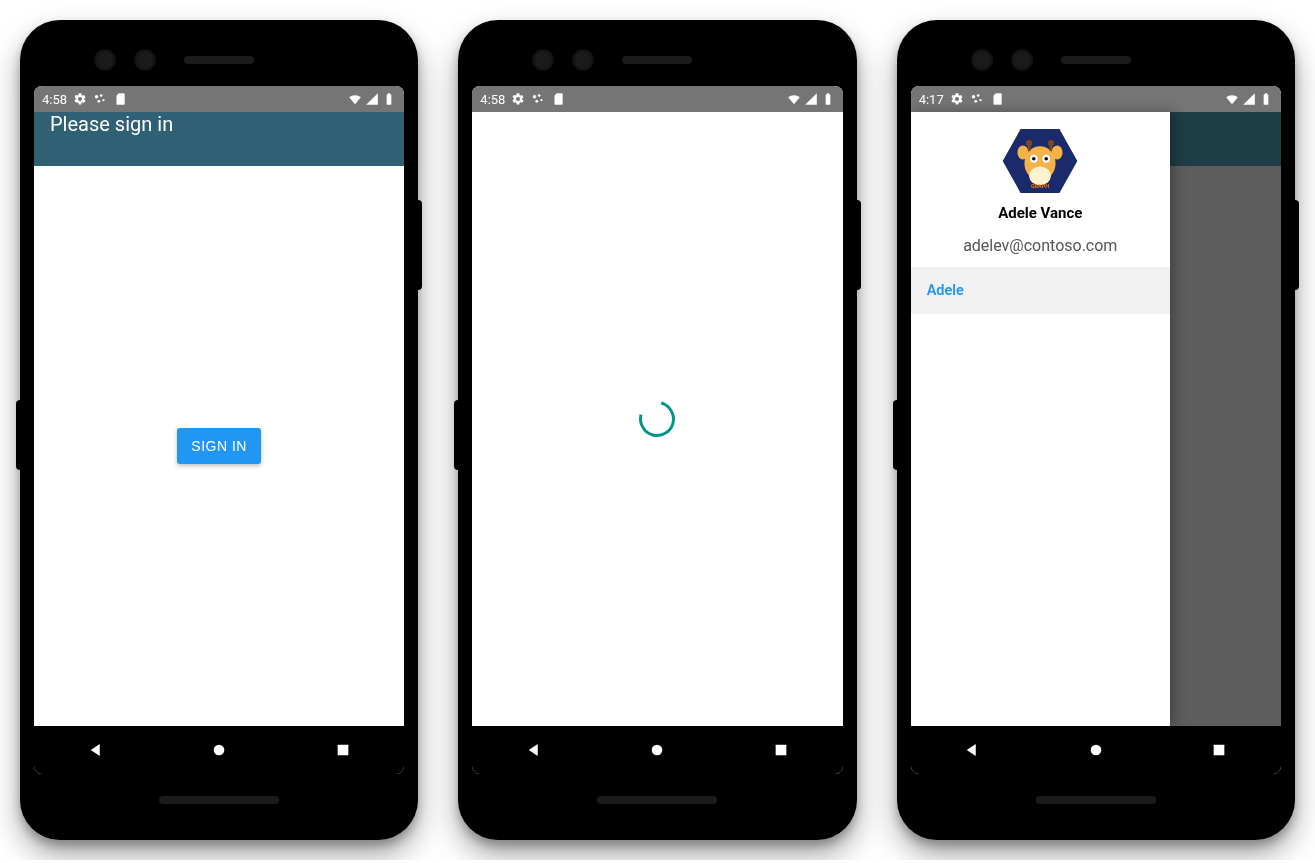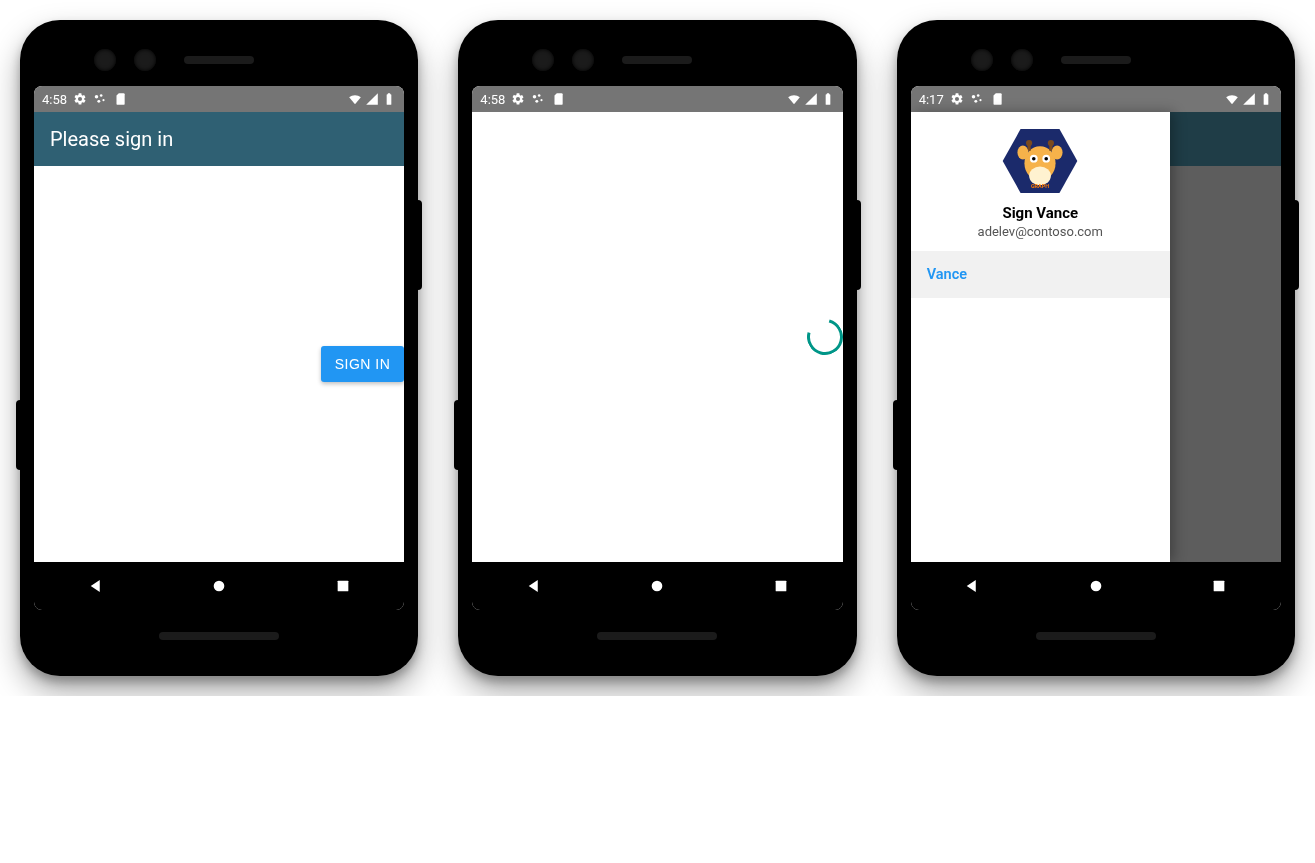--- a/index.html
+++ b/index.html
@@ -9,21 +9,21 @@
     display: flex;
     gap: 40px;
     padding: 20px;
     justify-content: center;
     align-items: flex-start;
   }
 
   
   .phone {
     width: 400px;
-    height: 656px;
+    height: 820px;
     background: #000;
     border-radius: 40px;
     box-shadow: 0 15px 30px rgba(0,0,0,0.35), 0 6px 10px rgba(0,0,0,0.25);
     padding: 14px;
     position: relative;
     display: flex;
     flex-direction: column;
   }
   
   .phone::before {
@@ -108,21 +108,21 @@
   .status-right { margin-left: auto; display: flex; align-items: center; gap: 3px; }
   .status-icon { width: 14px; height: 14px; display: inline-flex; align-items: center; justify-content: center; }
   .status-icon svg { width: 100%; height: 100%; fill: #fff; }
 
   
   .app-bar {
     height: 54px;
     background: #2f6073;
     color: #fff;
     display: flex;
-    align-items: center;
+    align-items: flex-start;
     padding: 0 16px;
     font-size: 20px;
     gap: 28px;
   }
   .hamburger {
     width: 22px; height: 16px;
     display: flex;
     flex-direction: column;
     justify-content: space-between;
     cursor: pointer;
@@ -134,21 +134,21 @@
     border-radius: 1px;
   }
 
   
   .content {
     flex: 1;
     background: #fff;
     position: relative;
     display: flex;
     align-items: center;
-    justify-content: flex-end;
+    justify-content: center;
   }
 
   .signin-btn {
     background: #2196f3;
     color: #fff;
     border: none;
     padding: 10px 14px;
     font-size: 14px;
     letter-spacing: 0.5px;
     border-radius: 3px;
@@ -186,21 +186,21 @@
   .drawer-header {
     padding: 14px 16px 12px;
     text-align: center;
   }
   .avatar-hex {
     width: 78px; height: 70px;
     margin: 0 auto 8px;
     position: relative;
   }
   .user-name { font-size: 15px; font-weight: 700; color: #000; }
-  .user-email { font-size: 13px; color: #555; margin-top: 2px; }
+  .user-email { font-size: 16px; color: #555; margin-top: 14px; }
 
   .drawer-item {
     padding: 15px 16px;
     font-size: 14.5px;
     font-weight: 600;
     color: #212121;
     cursor: pointer;
   }
   .drawer-item.active {
     background: #f1f1f1;
@@ -466,26 +466,26 @@
               <circle cx="58" cy="42" r="2.3" fill="#000"></circle>
               <circle cx="36" cy="22" r="4" fill="#7a4a1e"></circle>
               <circle cx="64" cy="22" r="4" fill="#7a4a1e"></circle>
               <rect x="34" y="22" width="4" height="10" fill="#7a4a1e"></rect>
               <rect x="62" y="22" width="4" height="10" fill="#7a4a1e"></rect>
               <ellipse cx="28" cy="34" rx="7" ry="9" fill="#f6b24a"></ellipse>
               <ellipse cx="72" cy="34" rx="7" ry="9" fill="#f6b24a"></ellipse>
               <text x="50" y="80" text-anchor="middle" font-size="7" fill="#ff7a00" font-weight="700">GRAPH</text>
             </svg>
           </div>
-          <div class="user-name">Sign Vance</div>
+          <div class="user-name">Adele Vance</div>
           <div class="user-email">adelev@contoso.com</div>
         </div>
 
         <div class="drawer-item active">
-          <span>Vance</span>
+          <span>Adele</span>
         </div>
       </div>
     </div>
 
     <div class="nav-bar">
       <div class="nav-btn">
           <svg width="18" height="18" viewBox="0 0 24 24">
             <path d="M17 4v16L5 12Z"></path>
           </svg>
         </div>

